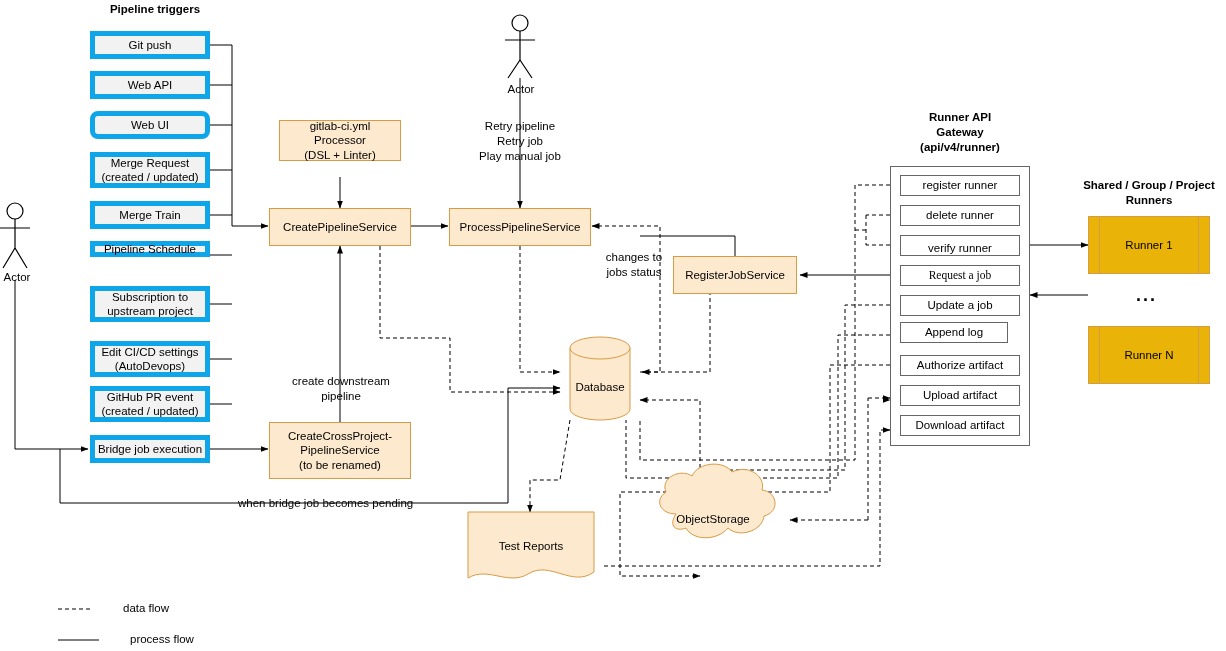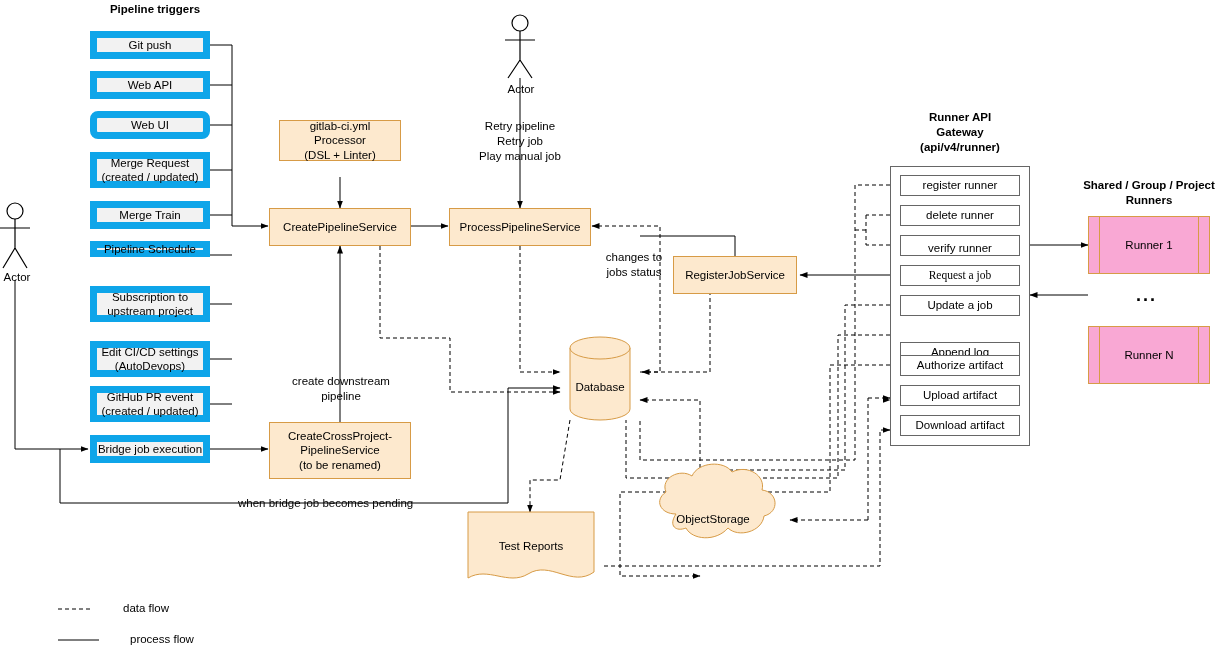--- a/index.html
+++ b/index.html
@@ -24,21 +24,21 @@
     display: flex;
     align-items: center;
     justify-content: center;
     text-align: center;
     font-size: 11.5px;
     line-height: 1.25;
     white-space: pre-line;
   }
   .gray-box {
     background: #f2f2f2;
-    border: 7px solid #0ea5e9;
+    border: 5px solid #0ea5e9;
   }
   .orange-box {
     background: #fde9ce;
     border: 1px solid #d79b46;
   }
   .white-box {
     background: #ffffff;
     border: 1px solid #666666;
   }
   .plain-label {
@@ -67,21 +67,21 @@
     overflow: visible;
   }
   .legend-label {
     position: absolute;
     font-size: 11.5px;
     margin-left: 23px;
   }
   .runner-box {
     position: absolute;
     box-sizing: border-box;
-    background: #f9a8d4;
+    background: #eab308;
     border: 1px solid #d79b46;
   }
   .runner-box .bar {
     position: absolute;
     top: 0;
     bottom: 0;
     width: 1px;
     background: #d79b46;
   }
   .runner-box .lbl {
@@ -309,21 +309,21 @@
   </div>
   <div class="node white-box" style="left:900px; top:235px; width:120px; height:21px;align-items:flex-end;">
     <span>verify runner</span>
   </div>
   <div class="node white-box" style="left:900px; top:265px; width:120px; height:21px;font-family:Liberation Serif, serif;">
     <span>Request a job</span>
   </div>
   <div class="node white-box" style="left:900px; top:295px; width:120px; height:21px;">
     <span>Update a job</span>
   </div>
-  <div class="node white-box" style="left:900px; top:342px; width:120px; height:21px;">
+  <div class="node white-box" style="left:900px; top:322px; width:108px; height:21px;">
     <span>Append log</span>
   </div>
   <div class="node white-box" style="left:900px; top:355px; width:120px; height:21px;">
     <span>Authorize artifact</span>
   </div>
   <div class="node white-box" style="left:900px; top:385px; width:120px; height:21px;">
     <span>Upload artifact</span>
   </div>
   <div class="node white-box" style="left:900px; top:415px; width:120px; height:21px;text-align:center;">
     <span>Download artifact</span>

